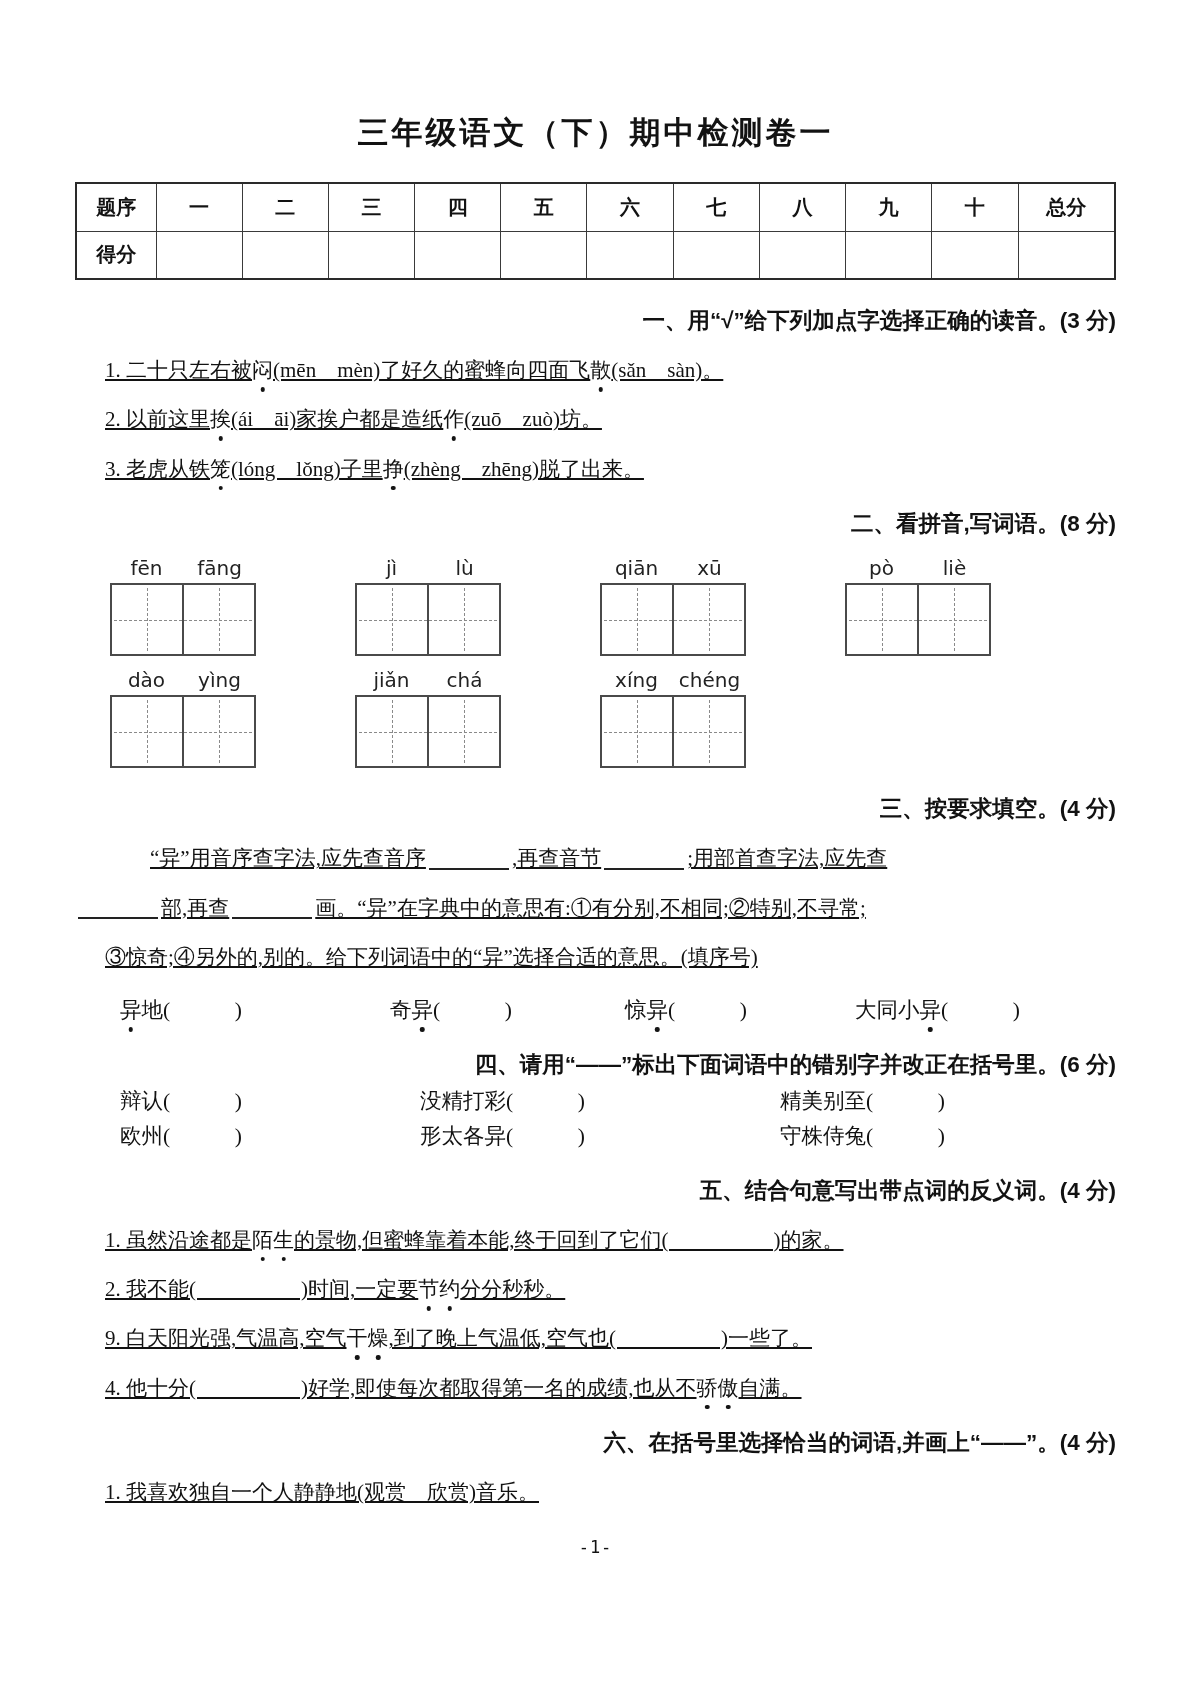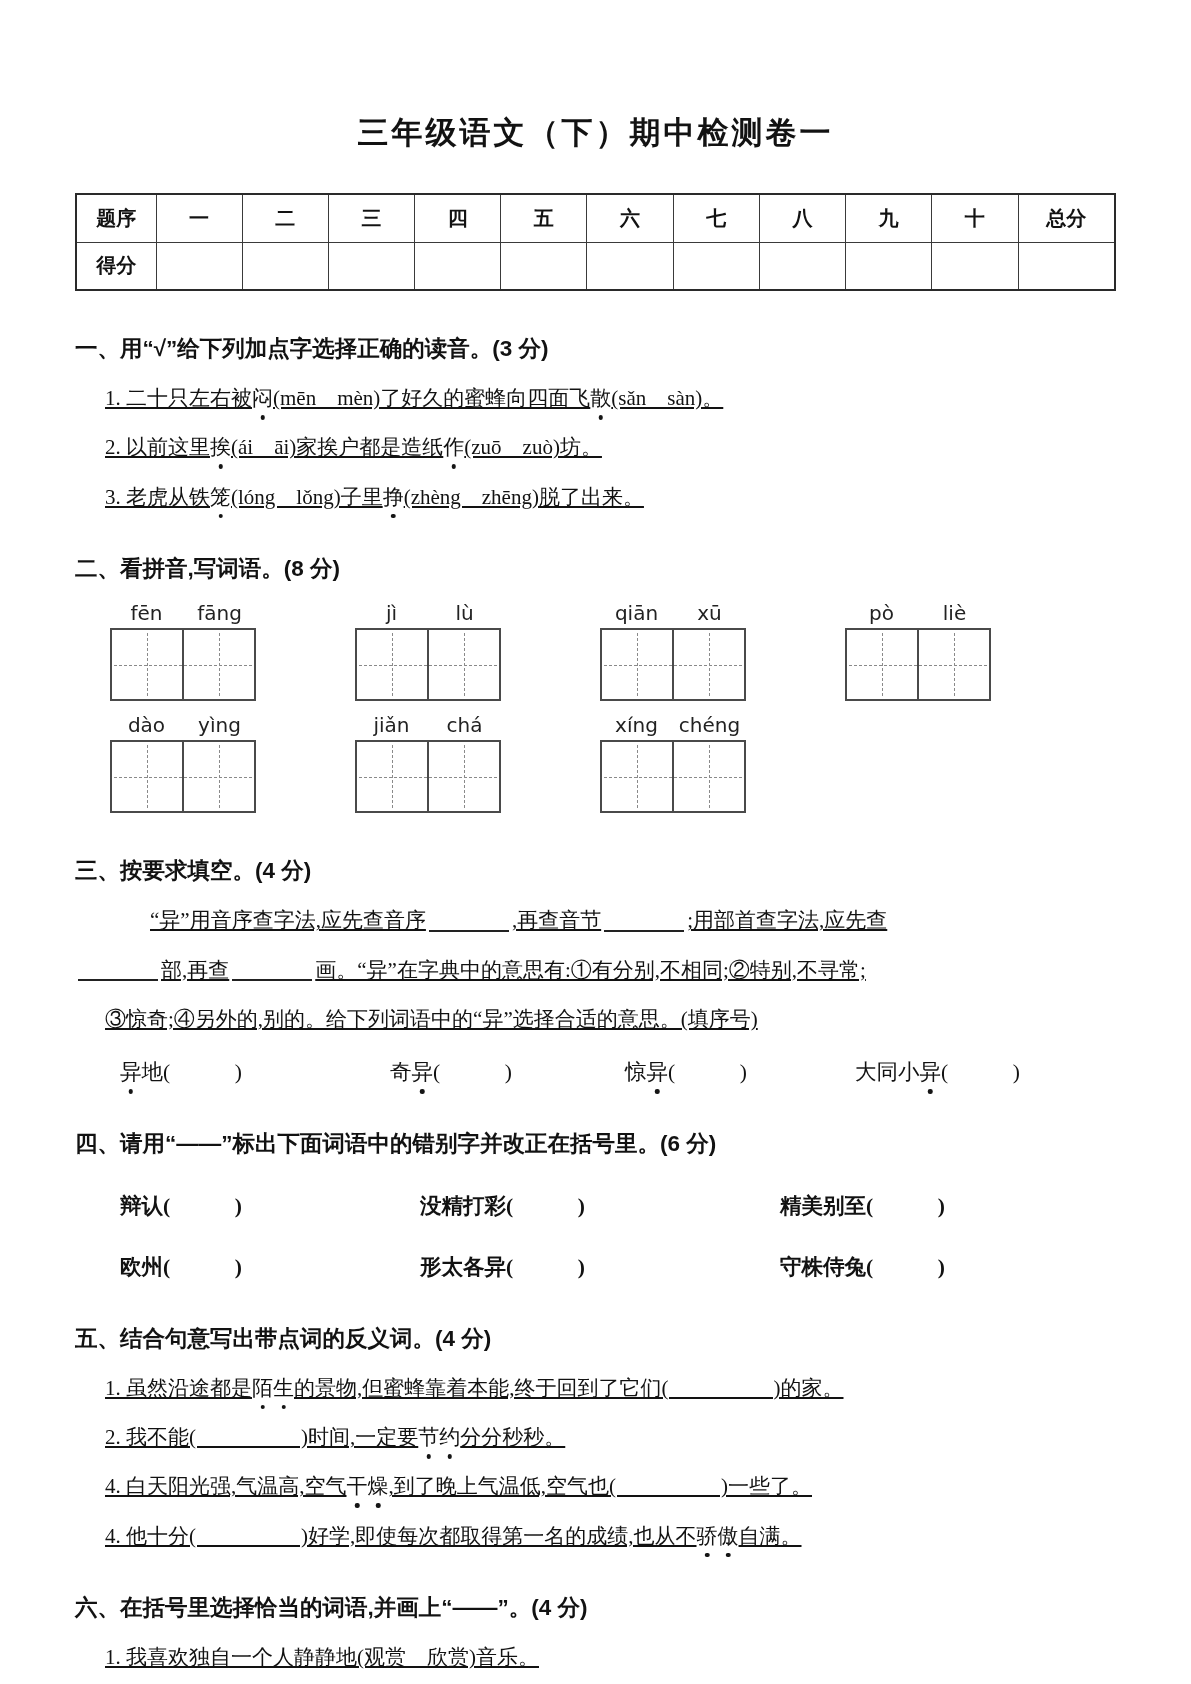--- a/index.html
+++ b/index.html
@@ -3,33 +3,33 @@
 <meta charset="utf-8">
 <style>
   * { margin:0; padding:0; box-sizing:border-box; }
   html,body { background:#ffffff; }
   body { width:1191px; font-family:"Liberation Serif","DejaVu Serif",serif; color:#121212; }
   .page { position:relative; width:1191px; height:1684px; overflow:hidden; background:#fff; padding-top:112px; }
 
   .title { text-align:center; font-family:"Liberation Sans","DejaVu Sans",sans-serif;
            font-weight:bold; font-size:31px; letter-spacing:3px; }
 
-  table.score-table { width:1041px; margin:39px auto 0 auto; border-collapse:collapse;
+  table.score-table { width:1041px; margin:28px auto 0 auto; border-collapse:collapse;
            border:2.5px solid #2a2a2a; table-layout:fixed;
            font-family:"Liberation Sans","DejaVu Sans",sans-serif; }
   table.score-table td { border:1.6px solid #3a3a3a; height:48px; text-align:center;
            font-size:20px; font-weight:bold; }
   table.score-table td:first-child { width:80px; }
   table.score-table td:last-child { width:97px; }
 
   .content { padding:0 75px; }
 
   h2.h { font-family:"Liberation Sans","DejaVu Sans",sans-serif; font-weight:bold;
          font-size:22.5px; line-height:1.25; }
-  .mt-sec { margin-top:44px; }
+  .mt-sec { margin-top:27px;text-align:right; }
 
   .item { font-size:21px; line-height:1.35; margin:21px 0 0 30px; white-space:nowrap;text-decoration:underline; }
   .noindent { margin-left:0; }
   .indent75 { margin-left:75px; }
 
   
   .dotchar { position:relative; display:inline-block; }
   .dotchar::after { content:""; position:absolute; left:50%; bottom:-0.34em;
         transform:translateX(-50%); width:4.5px; height:4.5px; border-radius:50%;
         background:#151515; }
@@ -49,21 +49,21 @@
         border-top:1.5px dashed #8a8a8a; }
   .cell { flex:1; position:relative; }
   .cell + .cell { border-left:2px solid #4a4a4a; }
   .cell::before { content:""; position:absolute; left:50%; top:3px; bottom:3px;
         border-left:1.5px dashed #8a8a8a; }
 
   
   .wordsrow { display:grid; grid-template-columns:270px 235px 230px auto;
         padding-left:45px; margin-top:24px; font-size:21.5px; }
   .fixrow { display:grid; grid-template-columns:300px 360px auto;
-        padding-left:45px; margin-top:32px; font-size:21.5px;font-weight:bold; }
+        padding-left:45px; margin-top:6px; font-size:21.5px; }
 
   .footer { text-align:center; font-size:17px; margin-top:30px;
         font-family:"DejaVu Sans Mono","Liberation Mono",monospace; letter-spacing:1px; }
 </style>
 </head>
 <body>
 
 <div class="page">
 
   <h1 class="title">三年级语文（下）期中检测卷一</h1>
@@ -212,21 +212,21 @@
         <span>欧州(　　　)</span>
         <span>形太各异(　　　)</span>
         <span>守株侍兔(　　　)</span>
       </div>
     </section>
 
     <section>
       <h2 class="h mt-sec">五、结合句意写出带点词的反义词。(4 分)</h2>
       <p class="item"><span>1. 虽然沿途都是</span><span class="dotchar">陌</span><span class="dotchar">生</span><span>的景物,但蜜蜂靠着本能,终于回到了它们(　　　　　)的家。</span></p>
       <p class="item"><span>2. 我不能(　　　　　)时间,一定要</span><span class="dotchar">节</span><span class="dotchar">约</span><span>分分秒秒。</span></p>
-      <p class="item"><span>4. 白天阳光强,气温高,空气</span><span class="dotchar">干</span><span class="dotchar">燥</span><span>,到了晚上气温低,空气也(　　　　　)一些了。</span></p>
+      <p class="item"><span>9. 白天阳光强,气温高,空气</span><span class="dotchar">干</span><span class="dotchar">燥</span><span>,到了晚上气温低,空气也(　　　　　)一些了。</span></p>
       <p class="item"><span>4. 他十分(　　　　　)好学,即使每次都取得第一名的成绩,也从不</span><span class="dotchar">骄</span><span class="dotchar">傲</span><span>自满。</span></p>
     </section>
 
     <section>
       <h2 class="h mt-sec">六、在括号里选择恰当的词语,并画上“——”。(4 分)</h2>
       <p class="item"><span>1. 我喜欢独自一个人静静地(观赏　欣赏)音乐。</span></p>
     </section>
 
     <div class="footer">-1-</div>
   </div>

